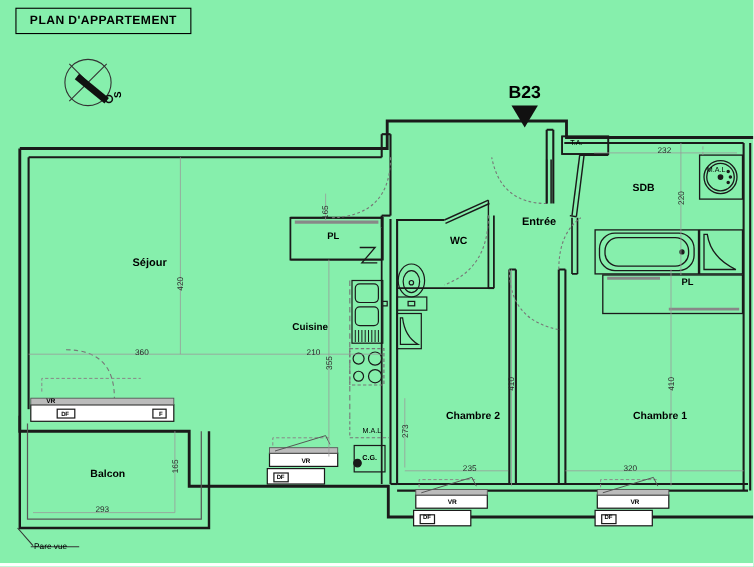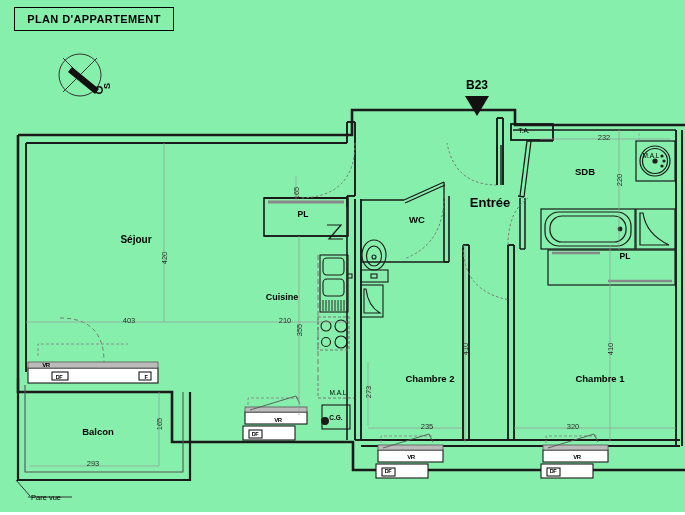--- a/index.html
+++ b/index.html
@@ -66,21 +66,21 @@
     position: absolute;
     color: #000;
     white-space: nowrap;
     font-family: "Liberation Sans", sans-serif;
     font-size: 6.5px;
     transform: translate(-50%, -50%);
   }
   .unit-label {
     position: absolute;
     font-weight: bold;
-    font-size: 12px;
+    font-size: 16px;
     color: #000;
     font-family: "Liberation Sans", sans-serif;
     transform: translate(-50%, -50%);
   }
   .vr-label {
     position: absolute;
     font-weight: bold;
     font-size: 6px;
     color: #000;
     font-family: "Liberation Sans", sans-serif;
@@ -351,35 +351,35 @@
   </div>
 
   <div class="compass-label" style="left:107px; top:86px;">S</div>
 
   <div class="unit-label" style="left:477px; top:85px;">B23</div>
 
   <div class="room-label" style="left:136px; top:239px; font-size:10px;">Séjour</div>
   <div class="room-label" style="left:98px; top:431px; font-size:9.5px;">Balcon</div>
   <div class="room-label" style="left:282px; top:297px; font-size:9px;">Cuisine</div>
   <div class="room-label" style="left:417px; top:219px; font-size:9.5px;text-align:center;">WC</div>
-  <div class="room-label" style="left:490px; top:202px; font-size:13px;">Entrée</div>
+  <div class="room-label" style="left:490px; top:202px; font-size:10px;">Entrée</div>
   <div class="room-label" style="left:585px; top:171px; font-size:9.5px;">SDB</div>
   <div class="room-label" style="left:430px; top:378px; font-size:9.5px;text-align:center;">Chambre 2</div>
   <div class="room-label" style="left:573px; top:378px; font-size:9.5px;margin-left:27px;">Chambre 1</div>
 
   <div class="room-label" style="left:303px; top:214px; font-size:8.5px;">PL</div>
   <div class="room-label" style="left:625px; top:256px; font-size:8.5px;">PL</div>
 
   <div class="tag-label" style="left:338px; top:392px;">M.A.L</div>
   <div class="tag-label" style="left:651px; top:155px;">M.A.L</div>
   <div class="tag-label" style="left:336px; top:417px; font-size:6.5px; font-weight:bold;">C.G.</div>
   <div class="tag-label" style="left:524px; top:130px;">T.A.</div>
 
   <div class="dim-label vertical" style="left:164px; top:258px;">420</div>
-  <div class="dim-label" style="left:129px; top:320px;">403</div>
+  <div class="dim-label" style="left:129px; top:320px;">360</div>
   <div class="dim-label" style="left:93px; top:463px;">293</div>
   <div class="dim-label vertical" style="left:159px; top:424px;">165</div>
   <div class="dim-label vertical" style="left:296px; top:193px;">165</div>
   <div class="dim-label" style="left:285px; top:320px;">210</div>
   <div class="dim-label vertical" style="left:299px; top:330px;">355</div>
   <div class="dim-label vertical" style="left:368px; top:392px;">273</div>
   <div class="dim-label vertical" style="left:465px; top:349px;">410</div>
   <div class="dim-label" style="left:427px; top:426px;">235</div>
   <div class="dim-label vertical" style="left:610px; top:349px;">410</div>
   <div class="dim-label" style="left:573px; top:426px;">320</div>

